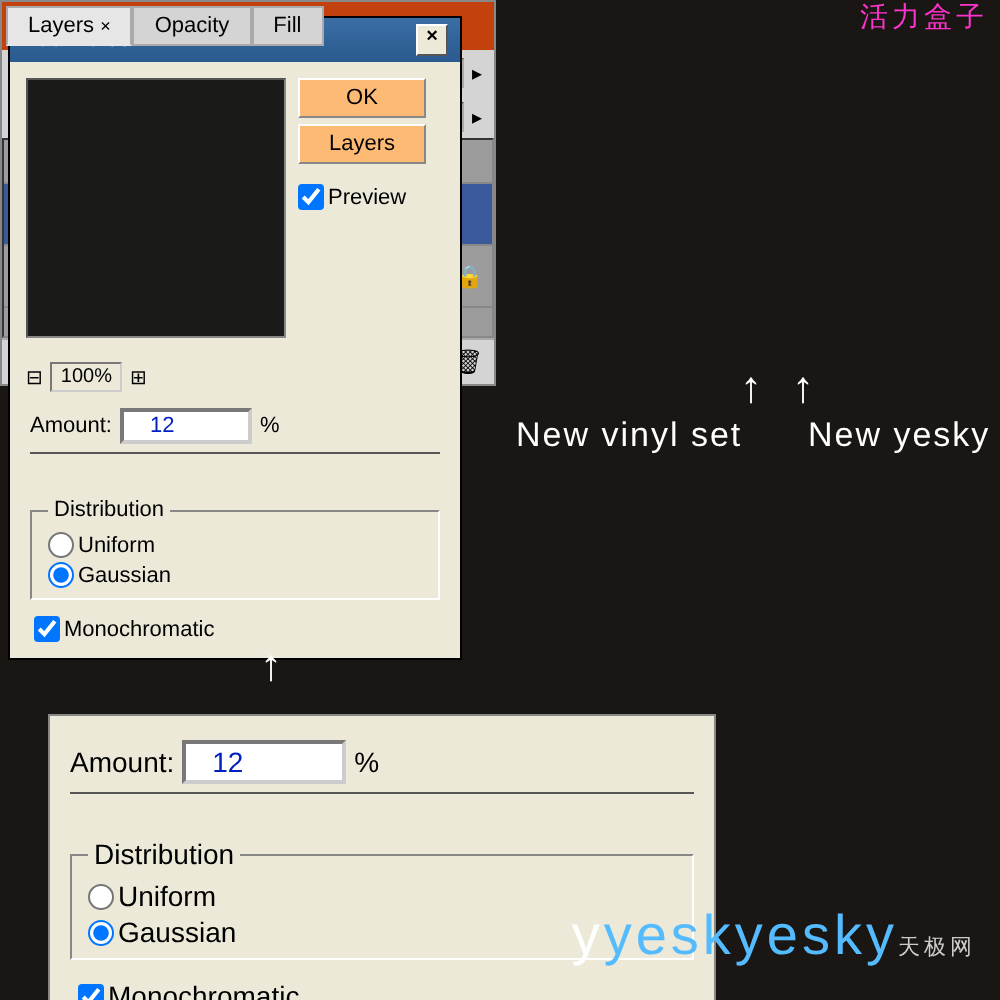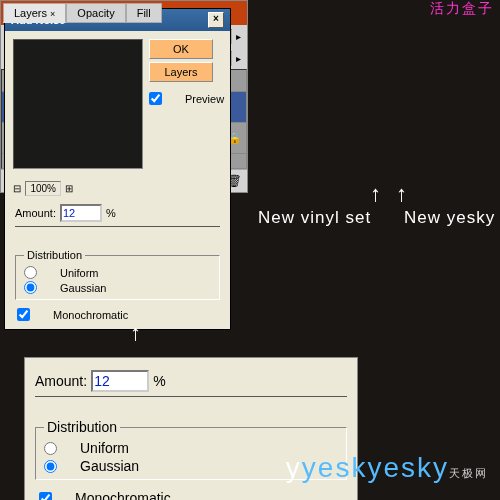--- a/index.html
+++ b/index.html
@@ -7,25 +7,25 @@
   .tb{background:linear-gradient(#3a6ea5,#2a5a8f);color:#fff;font-weight:bold;padding:3px 6px;font-size:11px;display:flex;justify-content:space-between;align-items:center}
   .tb .cx{background:#ece9d8;color:#000;font-family:Arial;font-size:10px;width:14px;height:14px;text-align:center;line-height:12px;border:1px solid #fff;border-right-color:#555;border-bottom-color:#555}
   .noise{left:4px;top:8px;width:225px}
   .noise-body{padding:8px;display:flex;gap:6px}
   .preview{width:128px;height:128px;border:1px solid #888;border-top-color:#555;border-left-color:#555;background:radial-gradient(#2a2a2a 15%,transparent 16%) 0 0/2px 2px,radial-gradient(#333 15%,transparent 16%) 1px 1px/2px 2px,#1a1a18}
   .btncol{display:flex;flex-direction:column;gap:3px}
   .winbtn{width:64px;height:20px;background:#fdba74;border:1px solid #fff;border-right-color:#888;border-bottom-color:#888;font-size:11px}
   .zoomrow{display:flex;align-items:center;gap:4px;margin:4px 8px;font-size:10px}
   .ztxt{border:1px inset #ccc;padding:1px 4px;font-size:10px}
   .row{padding:4px 10px;display:flex;align-items:center;gap:4px}
-  .inp{width:36px;border:2px inset #ccc;background:#fff;color:#0020c0;padding:1px 1px;font-size:11px}
+  .inp{width:36px;border:2px inset #ccc;background:#fff;color:#0020c0;padding:1px 13px;font-size:11px}
   .slider{margin:0 10px 4px;height:18px;position:relative;border-top:1px inset #aaa}
   fieldset{margin:4px 10px;border:1px solid #fff;border-top-color:#888;border-left-color:#888;padding:4px 8px}
   legend{font-size:11px;padding:0 3px}
-  .rd,.ck{display:flex;gap:23px;align-items:center;padding:1px 0;font-size:11px}
+  .rd,.ck{display:flex;gap:2px;align-items:center;padding:1px 0;font-size:11px}
   .rd input,.ck input{margin:0}
 
   .layers{left:246px;top:7px;width:246px;background:#d4d4d4;border:1px solid #888}
   .tabs{display:flex;align-items:center;background:#c2410c;padding:2px}
   .tab{padding:3px 10px;font-size:11px;border:1px solid #aaa;background:#d4d4d4;position:relative}
   .tab.act{background:#e6e6e6;border-bottom:1px solid #e6e6e6}
   .panelrow{display:flex;padding:3px 6px;gap:4px;align-items:center;background:#d4d4d4;font-size:10px}
   .sel{border:1px inset #aaa;background:#fff;padding:1px 4px;font-size:11px;display:flex;align-items:center;gap:6px}
   .pct{border:1px inset #aaa;background:#fff;padding:1px 3px;font-size:10px}
   .laylist{background:#9c9c9c;border:1px inset #888}

